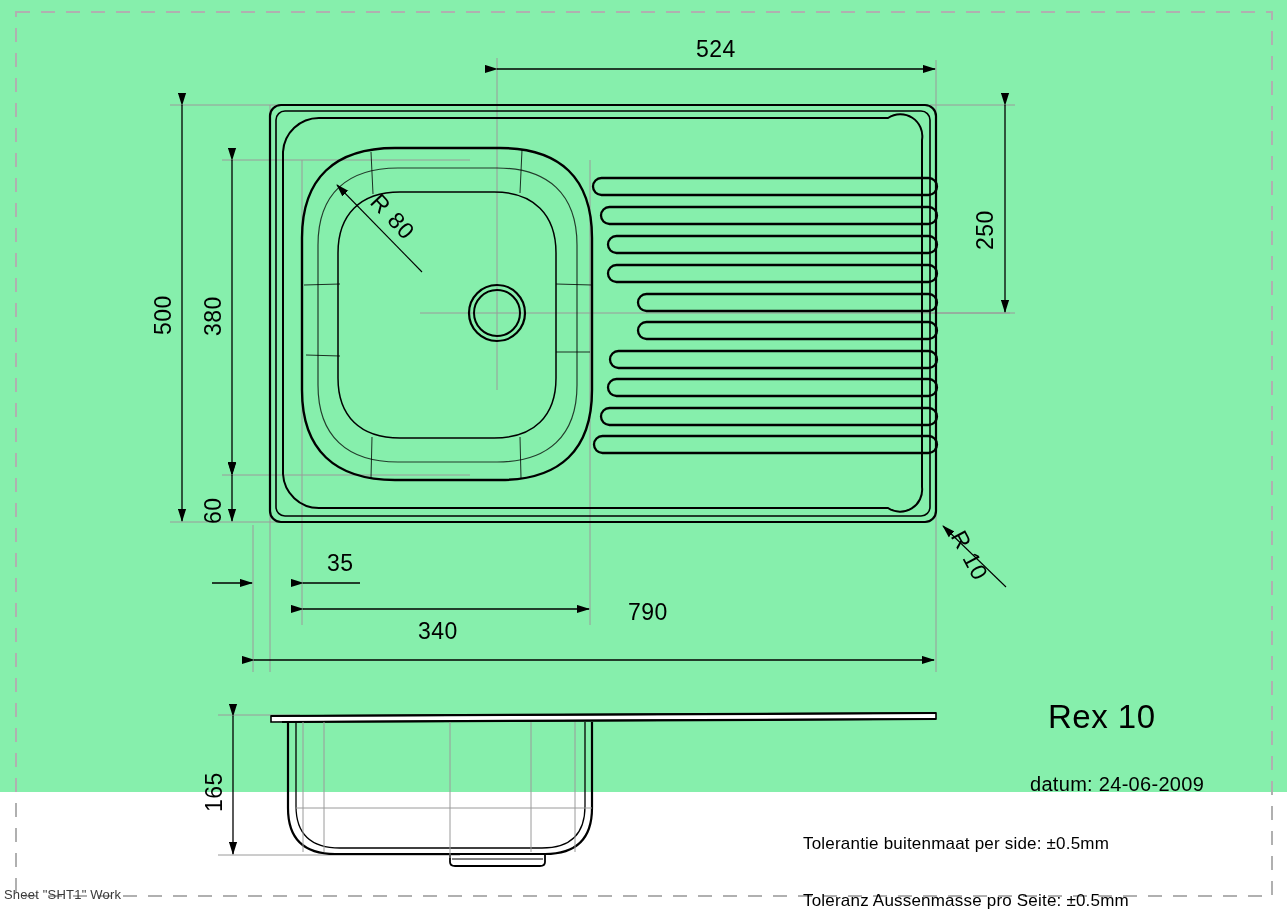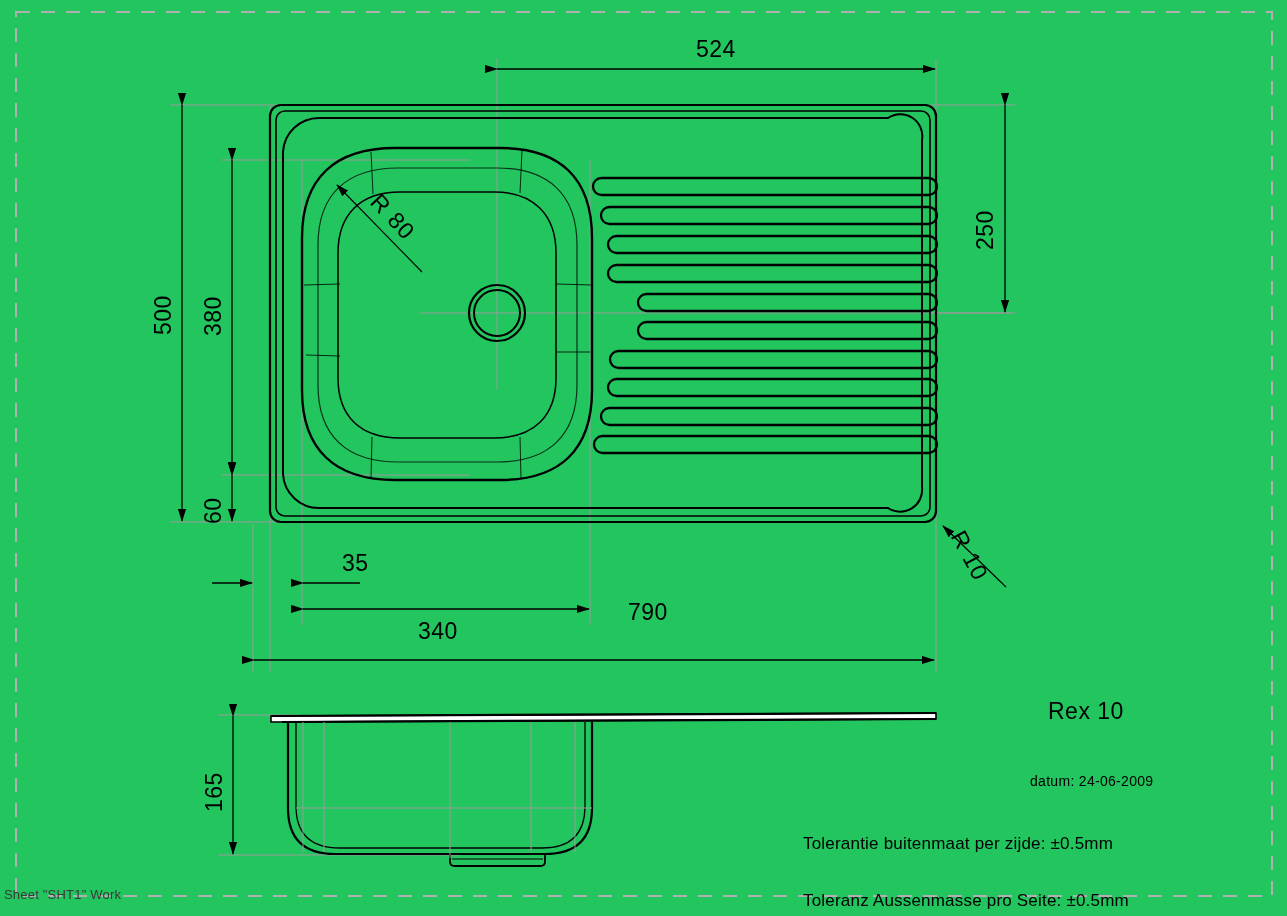--- a/index.html
+++ b/index.html
@@ -10,22 +10,22 @@
   }
   body {
     width: 1287px;
     height: 916px;
     overflow: hidden;
     font-family: "Liberation Sans", sans-serif;
   }
   #sheet {
     position: relative;
     width: 1287px;
-    height: 916px;
-    background: #22c55e;
+    height: 792px;
+    background: #86efac;
   }
   #drawing-svg {
     position: absolute;
     left: 0;
     top: 0;
     width: 1287px;
     height: 916px;
   }
   .txt {
     position: absolute;
@@ -40,25 +40,25 @@
   }
   .dim-vert {
     transform-origin: left top;
     transform: rotate(-90deg);
   }
   .rad-label {
     font-size: 23px;
     letter-spacing: 1px;
   }
   #title-text {
-    font-size: 23px;
+    font-size: 33px;
     letter-spacing: 0.5px;
   }
   #date-text {
-    font-size: 14px;
+    font-size: 20px;
     letter-spacing: 0.3px;
   }
   .tol-line {
     font-size: 17px;
     letter-spacing: 0.2px;
   }
   #sheet-label {
     font-size: 13px;
     color: #3a3a3a;
     letter-spacing: 0.2px;
@@ -246,34 +246,34 @@
   <div class="txt dim-label" style="left:696px; top:38px;">524</div>
 
   <div class="txt dim-label dim-vert" style="left:974px; top:250px;">250</div>
 
   <div class="txt dim-label dim-vert" style="left:152px; top:335px;">500</div>
 
   <div class="txt dim-label dim-vert" style="left:202px; top:336px;">380</div>
 
   <div class="txt dim-label dim-vert" style="left:202px; top:524px;">60</div>
 
-  <div class="txt dim-label" style="left:342px; top:552px;text-align:center;">35</div>
+  <div class="txt dim-label" style="left:327px; top:552px;text-align:center;">35</div>
 
   <div class="txt dim-label" style="left:418px; top:584px;margin-top:36px;">340</div>
 
   <div class="txt dim-label" style="left:580px; top:601px;margin-left:48px;">790</div>
 
   <div class="txt dim-label dim-vert" style="left:203px; top:812px;">165</div>
 
   <div class="txt rad-label" style="left:383px; top:190px; transform-origin:left top; transform:rotate(47deg);">R 80</div>
 
   <div class="txt rad-label" style="left:967px; top:527px; transform-origin:left top; transform:rotate(62deg);">R 10</div>
 
   <div class="txt" id="title-text" style="left:1048px; top:700px;">Rex 10</div>
 
   <div class="txt" id="date-text" style="left:1030px; top:774px;">datum: 24-06-2009</div>
 
-  <div class="txt tol-line" style="left:803px; top:835px;">Tolerantie buitenmaat per zijde: ±0.5mm</div>
+  <div class="txt tol-line" style="left:803px; top:835px;">Tolerantie buitenmaat per side: ±0.5mm</div>
   <div class="txt tol-line" style="left:803px; top:860px;margin-top:32px;">Toleranz Aussenmasse pro Seite: ±0.5mm</div>
 
   <div class="txt" id="sheet-label" style="left:4px; top:888px;">Sheet "SHT1" Work</div>
 
 </div>
 
 </body></html>

